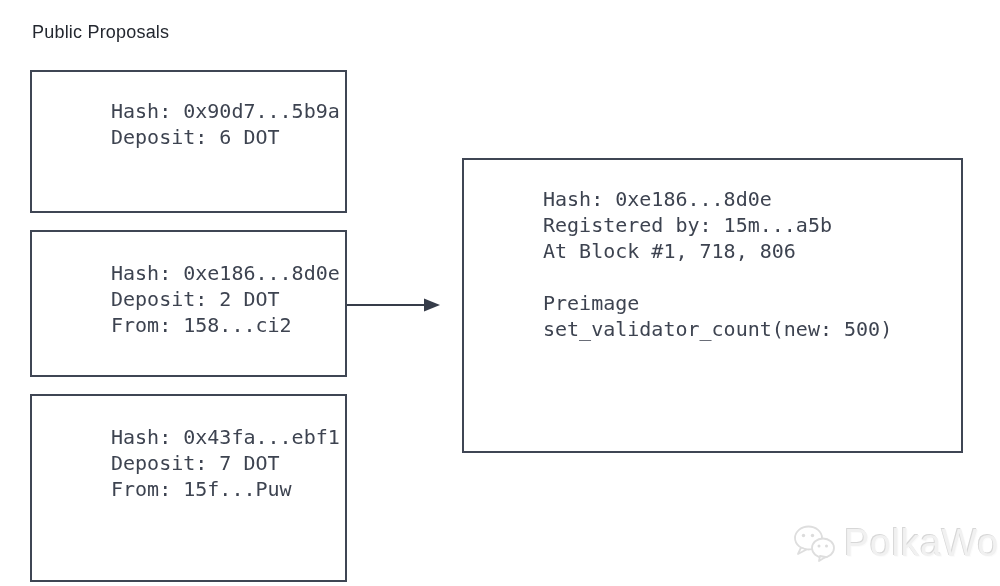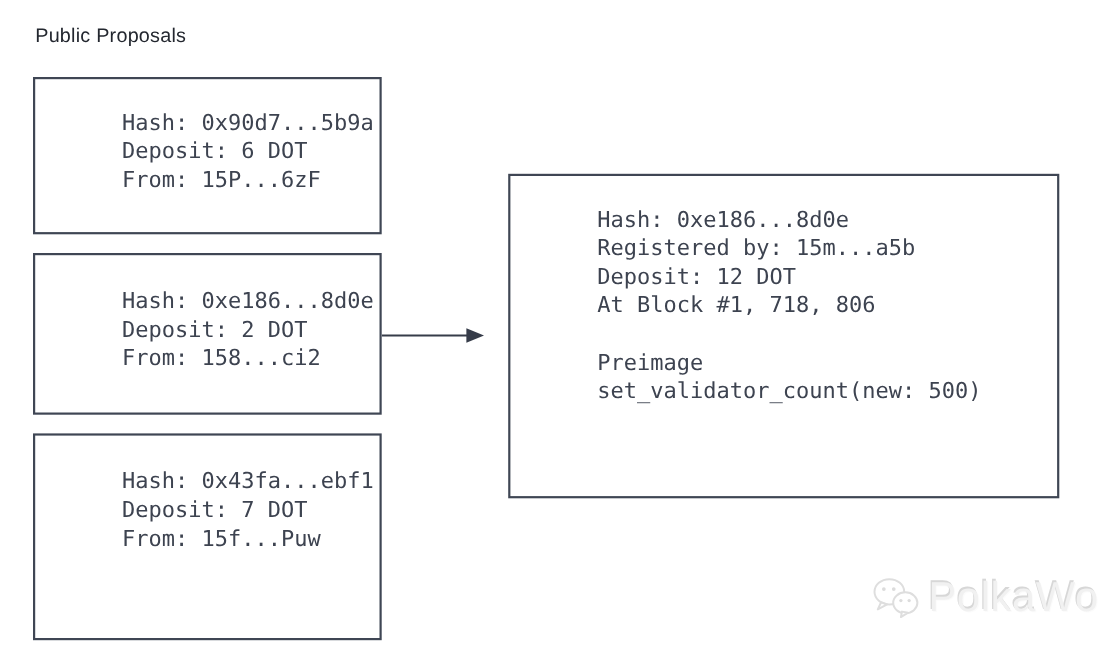--- a/index.html
+++ b/index.html
@@ -65,21 +65,20 @@
 </head>
 <body>
 
 <div class="canvas">
 
   <div class="diagram-title">Public Proposals</div>
 
   <div class="pbox box-1">
     <div class="line">Hash: 0x90d7...5b9a</div>
     <div class="line">Deposit: 6 DOT</div>
-    <div class="line">From: 15P...6zF</div>
   </div>
 
   <div class="pbox box-2">
     <div class="line">Hash: 0xe186...8d0e</div>
     <div class="line">Deposit: 2 DOT</div>
     <div class="line">From: 158...ci2</div>
   </div>
 
   <div class="pbox box-3">
     <div class="line">Hash: 0x43fa...ebf1</div>
@@ -88,21 +87,20 @@
   </div>
 
   <svg class="arrow" width="96" height="20" viewBox="0 0 96 20">
     <line x1="0" y1="10" x2="79" y2="10" stroke="#363c49" stroke-width="2"></line>
     <path d="M77 3.5 L93 10 L77 16.5 Z" fill="#363c49"></path>
   </svg>
 
   <div class="pbox box-detail">
     <div class="line">Hash: 0xe186...8d0e</div>
     <div class="line">Registered by: 15m...a5b</div>
-    <div class="line">Deposit: 12 DOT</div>
     <div class="line">At Block #1, 718, 806</div>
     <div class="line"></div>
     <div class="line">Preimage</div>
     <div class="line">set_validator_count(new: 500)</div>
   </div>
 
   <div class="watermark">
     <svg width="46" height="42" viewBox="0 0 46 42">
       <g fill="#ffffff" stroke="#dedede" stroke-width="1.8">
         <ellipse cx="16.5" cy="15" rx="13.5" ry="11.5"></ellipse>

